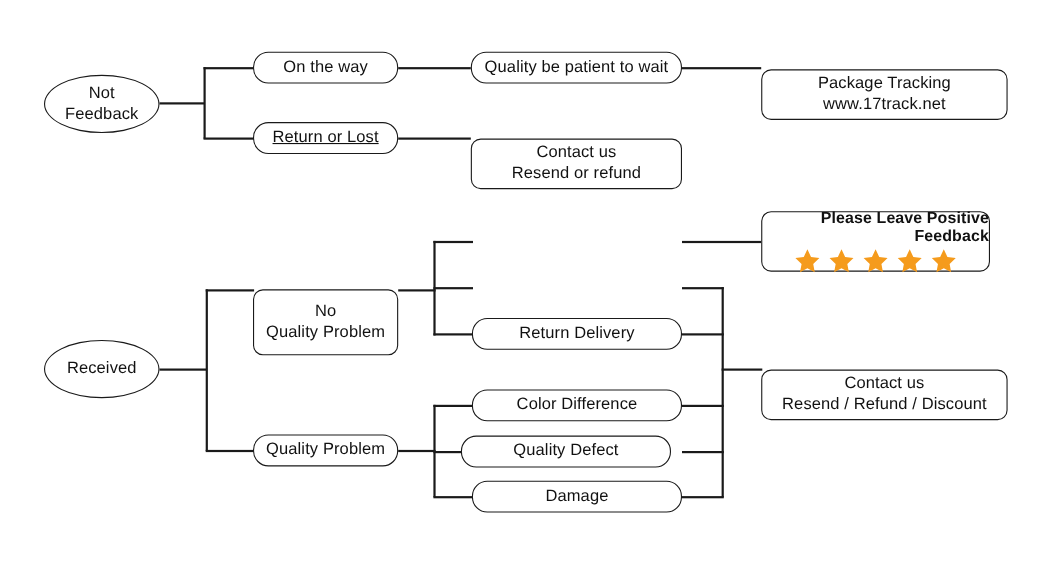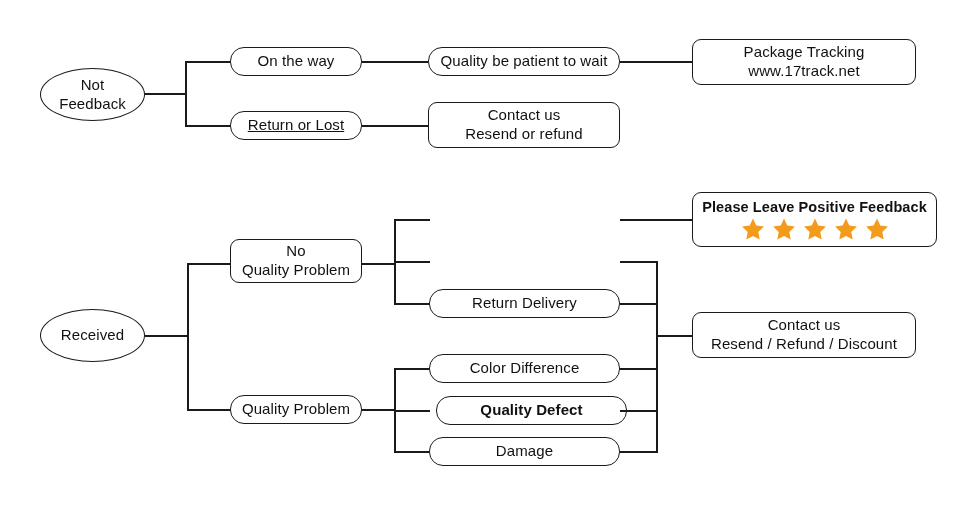--- a/index.html
+++ b/index.html
@@ -30,20 +30,21 @@
     justify-content: center;
     text-align: center;
     font-size: 15px;
     line-height: 1.25;
     color: #111111;
     white-space: pre-line;
     letter-spacing: 0.1px;
   }
   .node.rounded {
     border-radius: 9px;
+    margin-top: 24px;
   }
   .node.pill {
     border-radius: 14px;
   }
   .node.ellipse {
     border-radius: 50%;
   }
   
   .conn {
     position: absolute;
@@ -114,21 +115,21 @@
   <div class="node rounded" style="left:428px; top:102px; width:192px; height:46px;">Contact us
 Resend or refund</div>
 
   <div class="node ellipse" style="left:40px; top:309px; width:105px; height:53px;">Received</div>
 
   <div class="conn h" style="left:145px; top:335px; width:43px;"></div>
   <div class="conn v" style="left:187px; top:263px; height:147px;"></div>
   <div class="conn h" style="left:187px; top:263px; width:44px;"></div>
   <div class="conn h" style="left:187px; top:409px; width:44px;"></div>
 
-  <div class="node rounded" style="left:230px; top:239px; width:132px; height:44px;">No
+  <div class="node rounded" style="left:230px; top:239px; width:132px; height:60px;">No
 Quality Problem</div>
 
   <div class="node pill" style="left:230px; top:395px; width:132px; height:29px;">Quality Problem</div>
 
   <div class="conn h" style="left:362px; top:263px; width:34px;"></div>
   <div class="conn v" style="left:394px; top:219px; height:86px;"></div>
   <div class="conn h" style="left:394px; top:219px; width:36px;"></div>
   <div class="conn h" style="left:394px; top:261px; width:36px;"></div>
   <div class="conn h" style="left:394px; top:303px; width:36px;"></div>
 
@@ -137,27 +138,27 @@
   <div class="node pill" style="left:429px; top:289px; width:191px; height:29px;">Return Delivery</div>
 
   <div class="conn h" style="left:362px; top:409px; width:34px;"></div>
   <div class="conn v" style="left:394px; top:368px; height:84px;"></div>
   <div class="conn h" style="left:394px; top:368px; width:36px;"></div>
   <div class="conn h" style="left:394px; top:410px; width:36px;"></div>
   <div class="conn h" style="left:394px; top:451px; width:36px;"></div>
 
   <div class="node pill" style="left:429px; top:354px; width:191px; height:29px;text-align:center;">Color Difference</div>
 
-  <div class="node pill" style="left:436px; top:396px; width:191px; height:29px;font-weight:bold;">Quality Defect</div>
+  <div class="node pill" style="left:419px; top:396px; width:191px; height:29px;">Quality Defect</div>
 
   <div class="node pill" style="left:429px; top:437px; width:191px; height:29px;">Damage</div>
 
   <div class="conn h" style="left:620px; top:219px; width:72px;"></div>
 
-  <div class="feedback-box" style="left:692px; top:192px; width:245px; height:55px;">
+  <div class="feedback-box" style="left:692px; top:192px; width:208px; height:55px;text-align:right;">
     <div class="feedback-text">Please Leave Positive Feedback</div>
     <div class="stars">
       <svg class="star" viewBox="0 0 24 24">
           <polygon points="12,1.6 15.3,8.6 22.9,9.6 17.3,15 18.7,22.6 12,18.9 5.3,22.6 6.7,15 1.1,9.6 8.7,8.6" fill="#F59B1C"></polygon>
         </svg>
       <svg class="star" viewBox="0 0 24 24">
           <polygon points="12,1.6 15.3,8.6 22.9,9.6 17.3,15 18.7,22.6 12,18.9 5.3,22.6 6.7,15 1.1,9.6 8.7,8.6" fill="#F59B1C"></polygon>
         </svg>
       <svg class="star" viewBox="0 0 24 24">
           <polygon points="12,1.6 15.3,8.6 22.9,9.6 17.3,15 18.7,22.6 12,18.9 5.3,22.6 6.7,15 1.1,9.6 8.7,8.6" fill="#F59B1C"></polygon>

